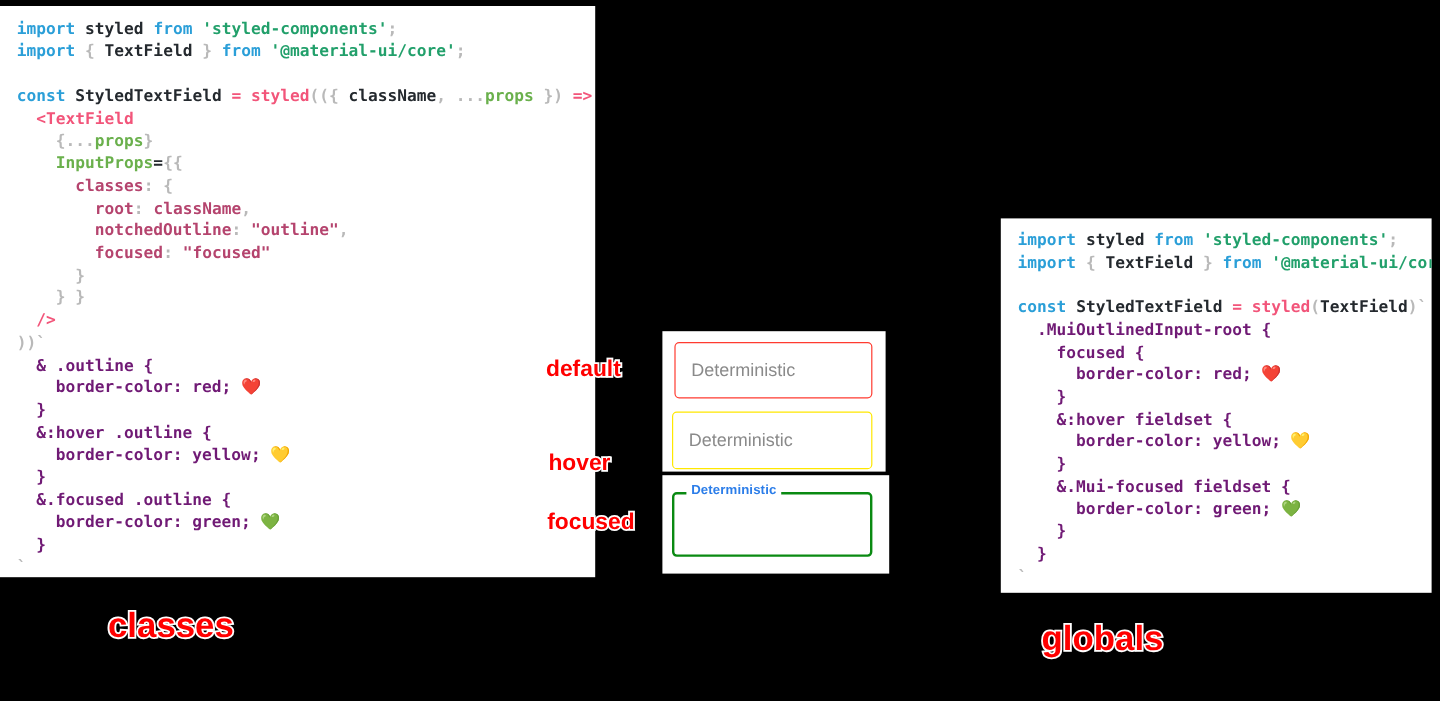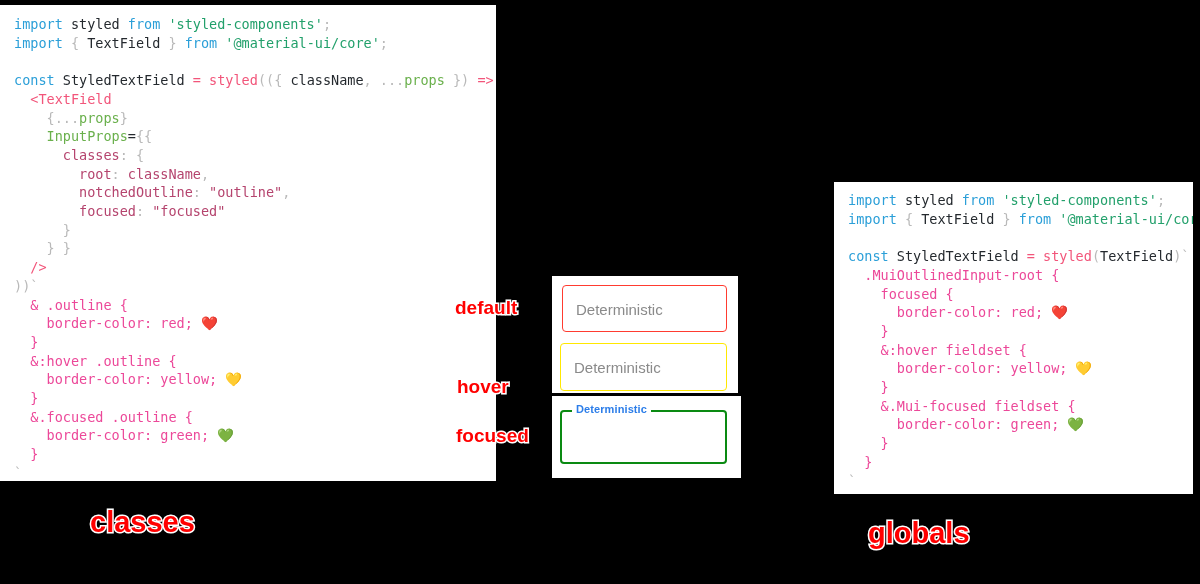--- a/index.html
+++ b/index.html
@@ -20,31 +20,32 @@
     position: absolute;
     background: #ffffff;
     box-sizing: border-box;
     overflow: hidden;
   }
   .code-pre {
     margin: 0;
     font-family: "DejaVu Sans Mono", monospace;
     white-space: pre;
     color: #24292e;
+    font-weight: bold;
   }
   .tok-kw      { color: #2b9fd8; }   
   .tok-plain   { color: #24292e; }
   .tok-str     { color: #22a06b; }   
   .tok-punc    { color: #b9b9b9; }   
   .tok-fn      { color: #f2557a; }   
   .tok-tag     { color: #f2557a; }   
   .tok-prop    { color: #6ab04c; }
   .tok-key     { color: #b5446e; }   
   .tok-val     { color: #b5446e; }
-  .tok-css     { color: #ec4899; }
+  .tok-css     { color: #701a75; }
   .emoji       { font-family: "DejaVu Sans", sans-serif; }
 
   
   #panel-classes {
     left: 0px;
     top: 5px;
     width: 496px;
     height: 476px;
     padding: 10px 0 0 14px;
   }

